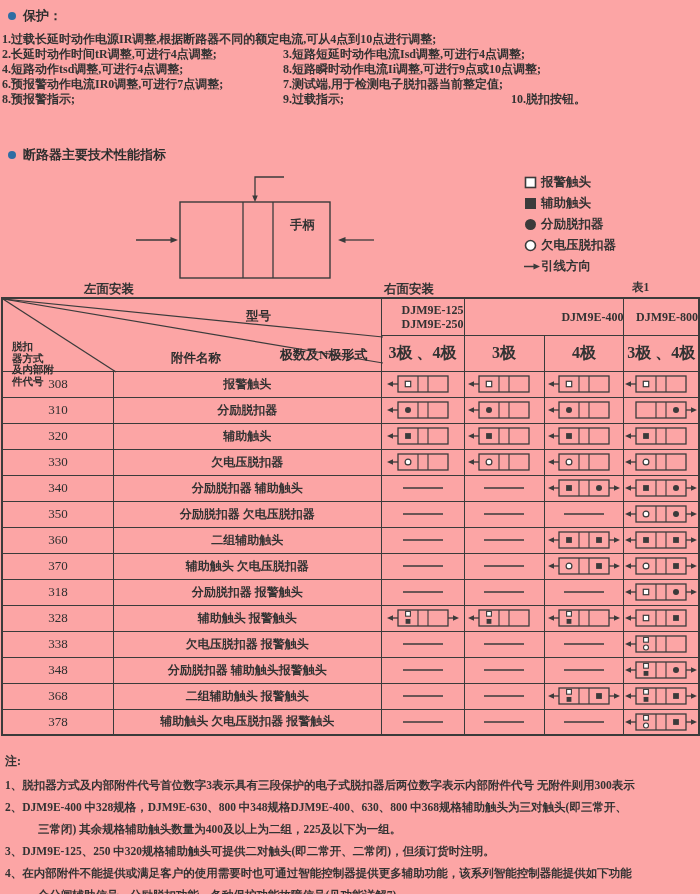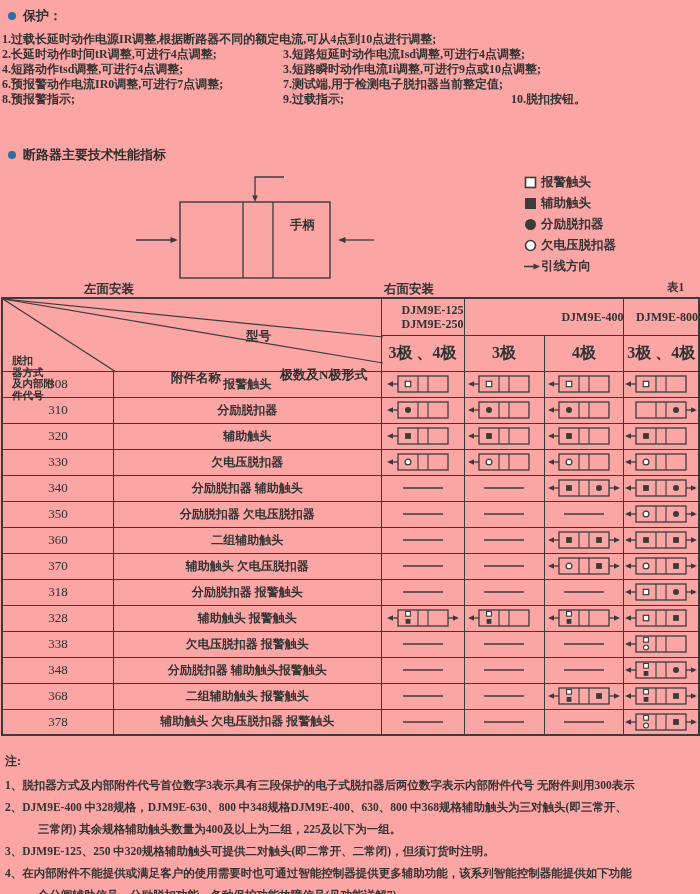--- a/index.html
+++ b/index.html
@@ -15,32 +15,32 @@
   .pc0{min-width:281px;}
   .pc1{min-width:228px;}
   
   .ind-title{position:absolute;left:8px;top:146px;}
   .diag-svg{position:absolute;left:0;top:152px;}
   .dlabel{position:absolute;font-size:12.5px;font-weight:bold;white-space:nowrap;margin-top:48px;}
   .legend{position:absolute;left:524px;top:172px;}
   .lg-row{display:flex;align-items:center;height:21px;}
   .lg-ic{display:inline-flex;width:17px;justify-content:flex-start;align-items:center;}
   .lg-lb{font-size:12.5px;font-weight:bold;white-space:nowrap;}
-  .table-tag{position:absolute;left:667px;top:280px;font-size:11.5px;font-weight:bold;}
+  .table-tag{position:absolute;left:632px;top:280px;font-size:11.5px;font-weight:bold;}
   
   .attach-table{position:absolute;left:1px;top:297px;border-collapse:collapse;table-layout:fixed;
                 border:2px solid #3b3b3b;}
   .attach-table th,.attach-table td{border:1px solid #3b3b3b;padding:0;margin:0;}
   .attach-table thead tr.h1{height:37px;}
   .attach-table thead tr.h2{height:36px;}
   .attach-table tbody tr{height:26px;}
   .corner{position:relative;padding:0;}
   .corner svg{position:absolute;left:0;top:0;}
-  .cl{position:absolute;font-weight:bold;color:#2f2f2f;white-space:pre-line;margin-top:20px;}
-  .cl-tripper{left:9px;top:36px;font-size:10.5px;line-height:11.5px;}
+  .cl{position:absolute;font-weight:bold;color:#2f2f2f;white-space:pre-line;}
+  .cl-tripper{left:9px;top:42px;font-size:10.5px;line-height:11.5px;}
   .cl-name{left:168px;top:51px;font-size:12.5px;}
   .cl-model{left:243px;top:9px;font-size:12.5px;}
   .cl-poles{left:277px;top:47px;font-size:13px;}
   .mdl{font-size:12px;font-weight:bold;text-align:right;white-space:pre-line;line-height:14px;}
   .pol{font-size:16px;font-weight:bold;text-align:center;}
   .code-cell{text-align:center;font-size:13px;font-weight:400;color:#2f2f2f;}
   .name-cell{text-align:center;padding-right:72px;font-size:12px;font-weight:bold;white-space:nowrap;}
   .sym-cell{text-align:center;vertical-align:middle;}
   .sym{display:inline-block;vertical-align:middle;}
   
@@ -61,21 +61,21 @@
     <div id="prot-lines">
         <div class="prot-row">
           <span class="pc pc0">1.过载长延时动作电源IR调整,根据断路器不同的额定电流,可从4点到10点进行调整;</span>
         </div>
         <div class="prot-row">
           <span class="pc pc0">2.长延时动作时间tR调整,可进行4点调整;</span>
           <span class="pc pc1">3.短路短延时动作电流Isd调整,可进行4点调整;</span>
         </div>
         <div class="prot-row">
           <span class="pc pc0">4.短路动作tsd调整,可进行4点调整;</span>
-          <span class="pc pc1">3.短路瞬时动作电流Ii调整,可进行9点或10点调整;</span>
+          <span class="pc pc1">8.短路瞬时动作电流Ii调整,可进行9点或10点调整;</span>
         </div>
         <div class="prot-row">
           <span class="pc pc0">6.预报警动作电流IR0调整,可进行7点调整;</span>
           <span class="pc pc1">7.测试端,用于检测电子脱扣器当前整定值;</span>
         </div>
         <div class="prot-row">
           <span class="pc pc0">8.预报警指示;</span>
           <span class="pc pc1">9.过载指示;</span>
           <span class="pc pc2">10.脱扣按钮。</span>
         </div>

